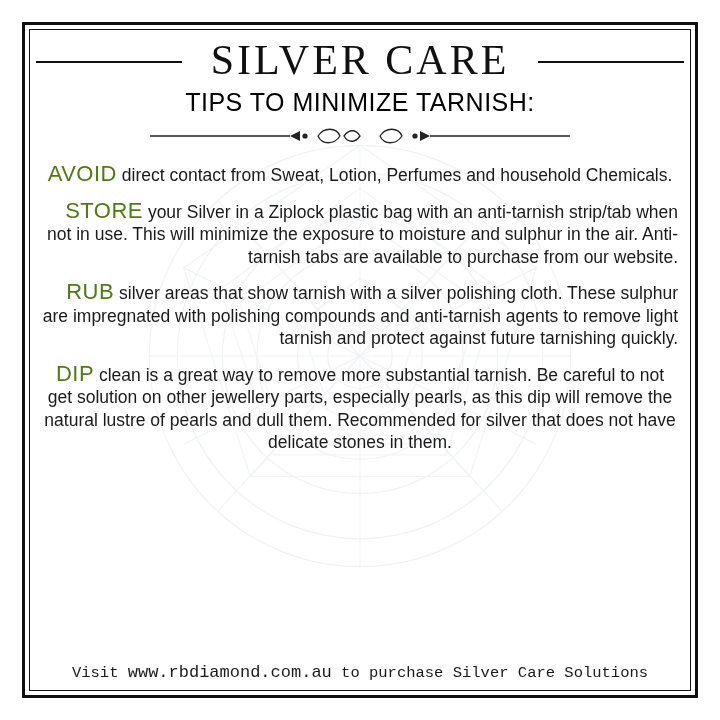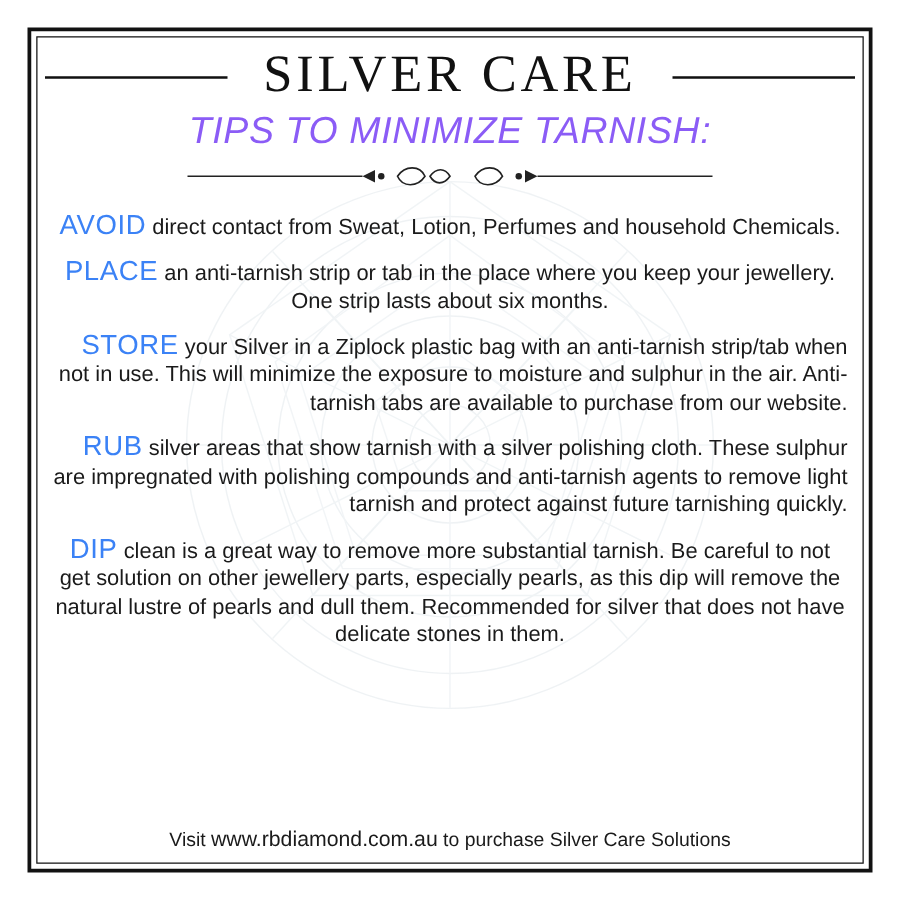--- a/index.html
+++ b/index.html
@@ -81,25 +81,24 @@
     font-size: 42px;
     letter-spacing: 3px;
     font-weight: 400;
     padding: 0 12px;
     white-space: nowrap;
     line-height: 46px;
     color: #111111;
   }
   .subtitle {
     font-family: "Liberation Sans", sans-serif;
-    font-size: 30px;
+    font-size: 25px;
     letter-spacing: 0.5px;
     margin-top: 2px;
-    color: #8b5cf6;
-    font-style: italic;
+    color: #000000;
   }
 
   
   .divider {
     margin: 6px auto 10px auto;
     width: 440px;
     height: 26px;
   }
 
   .tips {
@@ -107,34 +106,34 @@
   }
   .tip {
     margin: 0 0 13px 0;
     font-size: 17.5px;
     line-height: 22.5px;
     color: #1a1a1a;
   }
   .tip .kw {
     font-size: 22px;
     letter-spacing: 0.5px;
-    color: #3b82f6;
+    color: #4d7c0f;
   }
   .tip.t-store,
   .tip.t-rub {
     font-size: 17.5px;
     text-align: right;
   }
 
   .footer {
     position: absolute;
     left: 0;
     right: 0;
     bottom: 4px;
-    font-family: Liberation Sans, sans-serif;
+    font-family: Liberation Mono, monospace;
     font-size: 15.5px;
     color: #1a1a1a;
   }
   .footer .site {
     font-size: 17px;
   }
 </style>
 </head>
 <body>
 
@@ -195,23 +194,20 @@
         <circle cx="275" cy="13" r="2.6"></circle>
       </g>
     </svg>
 
     <div class="tips">
 
       <p class="tip t-avoid">
         <span class="kw">AVOID</span><span> direct contact from Sweat, Lotion, Perfumes and household Chemicals.</span>
       </p>
 
-      <p class="tip t-place">
-        <span class="kw">PLACE</span><span> an anti-tarnish strip or tab in the place where you keep your jewellery. One strip lasts about six months.</span>
-      </p>
 
       <p class="tip t-store">
         <span class="kw">STORE</span><span>  your Silver in a Ziplock plastic bag with an anti-tarnish strip/tab when not in use. This will minimize the exposure to moisture and sulphur in the air. Anti-tarnish tabs are available to purchase from our website.</span>
       </p>
 
       <p class="tip t-rub">
         <span class="kw">RUB</span><span> silver areas that show tarnish with a silver polishing cloth. These sulphur are impregnated with polishing compounds and anti-tarnish agents to remove light tarnish and protect against future tarnishing quickly.</span>
       </p>
 
       <p class="tip t-dip">

